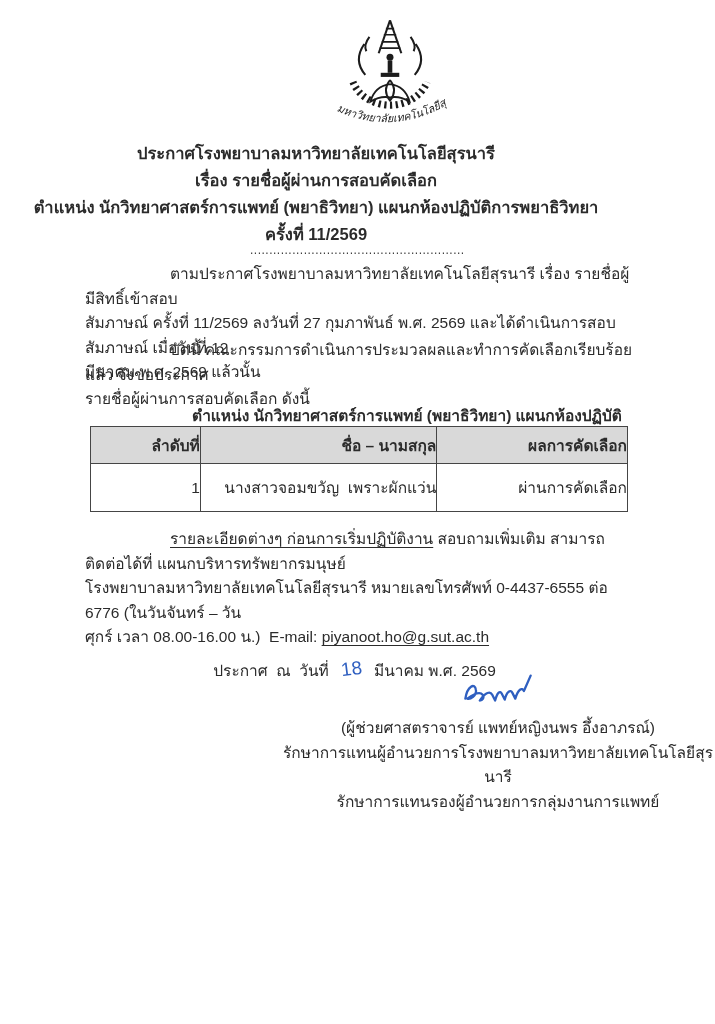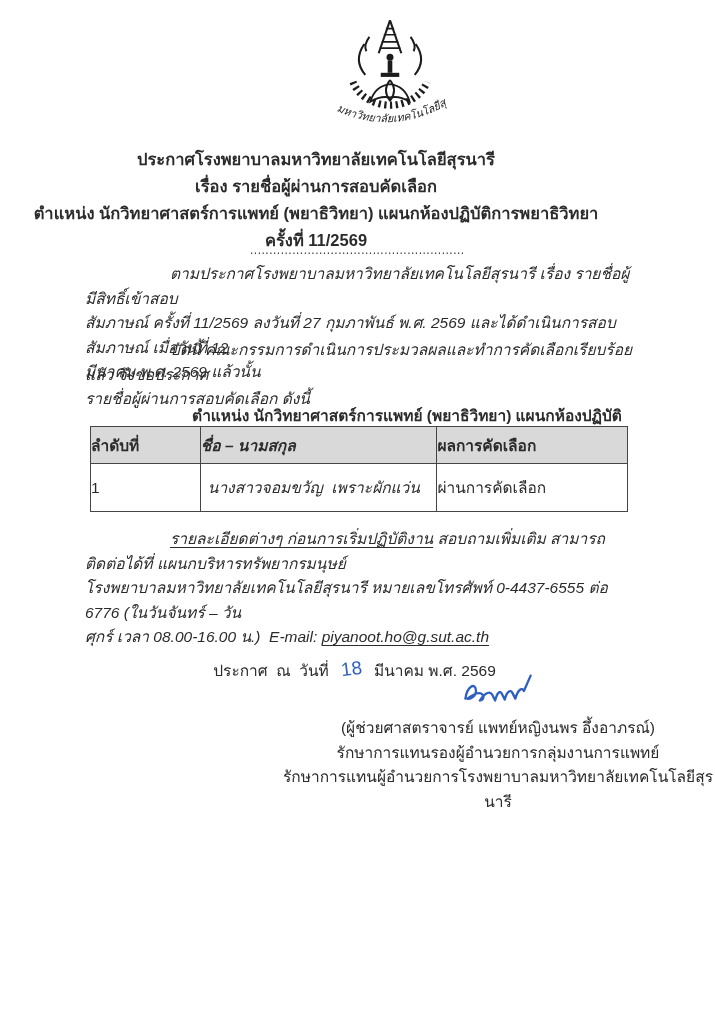--- a/index.html
+++ b/index.html
@@ -7,47 +7,47 @@
   }
   *{margin:0;padding:0;box-sizing:border-box;}
   html,body{background:#ffffff;}
   body{font-family:"Liberation Sans","DejaVu Sans",sans-serif;color:var(--text);}
   .page{position:relative;width:715px;height:1024px;background:#fff;overflow:hidden;}
 
   
   .logo{position:absolute;left:318px;top:16px;width:144px;height:128px;}
 
   
-  .header{position:absolute;top:146px;left:0;width:632px;text-align:center;
+  .header{position:absolute;top:140px;left:0;width:632px;text-align:center;
           font-weight:700;font-size:16.5px;line-height:27px;}
 
   
   .divider{position:absolute;top:247px;left:250px;width:215px;height:13px;overflow:hidden;
            font-size:12px;line-height:6px;letter-spacing:.5px;word-break:break-all;color:#3a3a3a;}
 
   
   .para{position:absolute;left:85px;width:549px;font-size:15.5px;line-height:24.6px;}
-  .para .line{white-space:pre-wrap;font-style:italic;}
+  .para .line{white-space:pre-wrap;}
   .para.indent .line:first-child{text-indent:85px;}
   .p1{top:262px;}
   .p2{top:338px;}
   .p3{top:527px;}
   .u{text-decoration:underline;text-underline-offset:3px;}
   a.u{color:inherit;}
 
   
   .table-title{position:absolute;top:403px;left:85px;width:549px;padding-left:95px;
                text-align:center;font-weight:700;font-size:15.5px;}
   table.results{position:absolute;top:426px;left:90px;width:538px;border-collapse:collapse;
                 font-size:15.5px;color:var(--text);}
-  table.results th,table.results td{border:1.5px solid var(--border);text-align:left;}
+  table.results th,table.results td{border:1.5px solid var(--border);text-align:right;}
   table.results th{background:var(--hdrbg);font-weight:700;height:37px;}
   table.results td{height:48px;}
   th.c0,td.col0{width:110px;}
-  th.c1,td.col1{width:237px;font-style:italic;}
+  th.c1,td.col1{width:237px;}
   th.c2,td.col2{width:191px;}
   td.col1{text-align:left;padding-left:7px;white-space:pre-wrap;}
 
   
   .dateline{position:absolute;top:640px;left:196px;font-size:15.5px;white-space:pre-wrap;}
   .hand-day{display:inline-block;color:var(--ink);
             font-size:19px;font-weight:500;margin:0 12px;
             transform:rotate(-7deg) translateY(-1px);}
 
   
@@ -125,17 +125,17 @@
 
   <div class="dateline">
     <span>ประกาศ  ณ  วันที่</span><span class="hand-day">18</span><span>มีนาคม พ.ศ. 2569</span>
   </div>
 
   <div class="signoff">
     <svg class="sig-ink" viewBox="0 0 100 50">
       <path d="M16 34 C18 21 26 17 27 25 C28 31 21 35 18 34 C25 29 31 26 34 30 C36 33 34 36 31 36 C37 27 42 26 44 30 L47 36 C49 28 52 25 54 29 L57 35 C59 27 63 24 65 28 L68 34 C71 24 75 22 77 26 L84 10" fill="none" stroke="#2f5fc0" stroke-width="2.4" stroke-linecap="round" stroke-linejoin="round"></path>
     </svg>
     <div>(ผู้ช่วยศาสตราจารย์ แพทย์หญิงนพร อึ้งอาภรณ์)</div>
+    <div>รักษาการแทนผู้อำนวยการโรงพยาบาลมหาวิทยาลัยเทคโนโลยีสุรนารี</div>
     <div>รักษาการแทนรองผู้อำนวยการกลุ่มงานการแพทย์</div>
-    <div>รักษาการแทนผู้อำนวยการโรงพยาบาลมหาวิทยาลัยเทคโนโลยีสุรนารี</div>
   </div>
 
 </div>
 
 </body></html>

